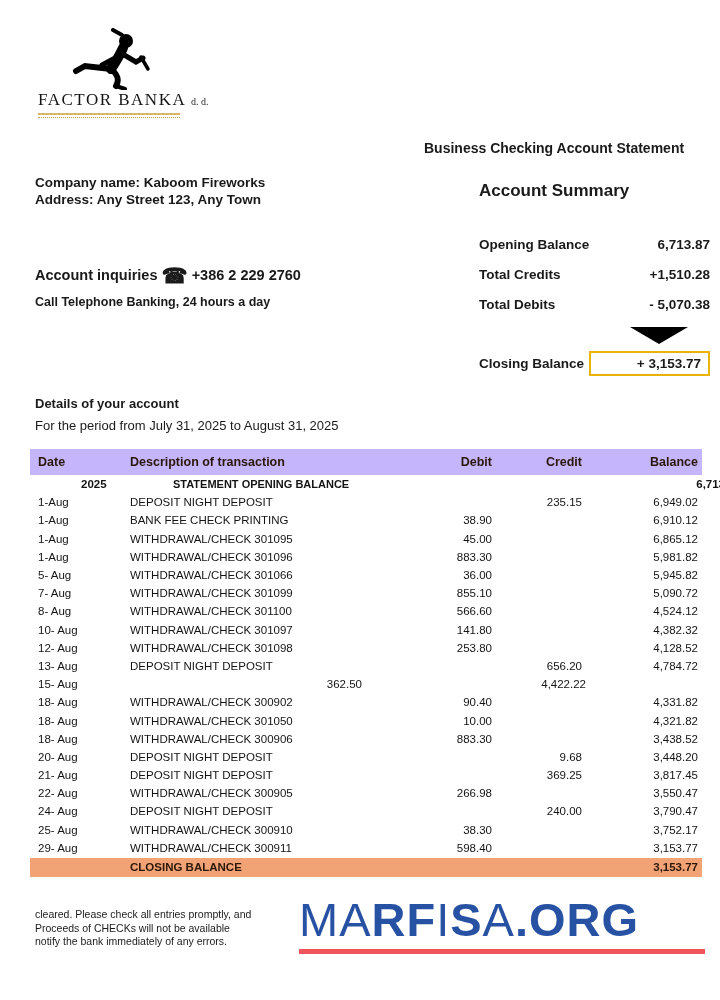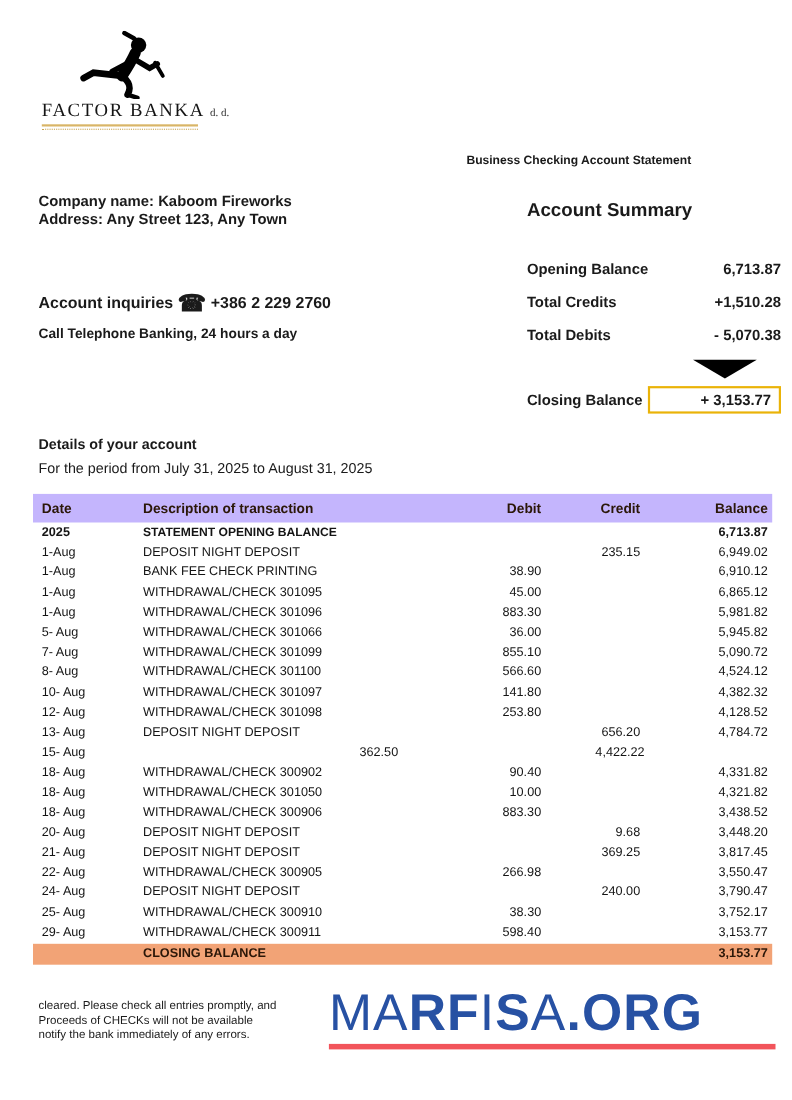--- a/index.html
+++ b/index.html
@@ -9,21 +9,21 @@
   }
   
   .logo-block{position:absolute;left:38px;top:28px;width:142px;}
   .logo-figure{display:block;margin:0 0 0 26px;}
   .brand-line{font-family:"Liberation Serif",serif;font-size:17px;letter-spacing:1.5px;
     color:#141414;white-space:nowrap;}
   .brand-suffix{font-size:10px;letter-spacing:0;color:#2a2a2a;}
   .gold-rule{margin-top:3px;width:142px;border-top:2px solid #D9B567;
     border-bottom:1px dotted #C9A44F;height:2px;}
   
-  .statement-title{position:absolute;left:424px;top:140px;font-size:11px;font-weight:bold;}
+  .statement-title{position:absolute;left:424px;top:140px;font-size:14px;font-weight:bold;}
   .company-block{position:absolute;left:35px;top:174px;font-size:13.5px;font-weight:bold;line-height:17px;}
   .contact-block{position:absolute;left:35px;top:264px;}
   .inquiries-line{font-size:14.5px;font-weight:bold;white-space:nowrap;}
   .phone-glyph{font-size:21px;vertical-align:-3px;padding:0 4px;}
   .telebank-line{font-size:12.5px;font-weight:bold;margin-top:7px;}
   
   .summary{position:absolute;left:479px;top:181px;width:231px;}
   .summary-title{font-size:17px;font-weight:bold;margin-bottom:36px;}
   .summary-row{display:flex;justify-content:space-between;font-size:13.5px;
     font-weight:bold;margin-bottom:15px;text-align:center;}
@@ -39,21 +39,21 @@
   .details-period{position:absolute;left:35px;top:418px;font-size:13px;}
   
   .txn-table{position:absolute;left:30px;top:449px;width:672px;}
   .grid-row{display:grid;grid-template-columns:100px 240px 130px 90px 112px;align-items:center;}
   .thead{background:#c4b5fd;height:26px;font-size:12.5px;font-weight:bold;color:#2B1708;}
   .c-date{padding-left:8px;text-align:left;}
   .c-desc{text-align:left;}
   .c-debit,.c-credit{text-align:right;padding-right:8px;}
   .c-balance{text-align:right;padding-right:4px;}
   .tbody .grid-row{height:18.2px;font-size:11.5px;color:#141414;}
-  .tbody .grid-row.bold{font-weight:bold;}
+  .tbody .grid-row.bold{font-weight:bold;margin-left:43px;}
   .tbody .grid-row.bold .c-desc{font-size:11px;}
   .closing-row{background:#F2A376;height:19px;font-size:11.5px;font-weight:bold;color:#2B1708;margin-top:1px;}
   
   .footer-notice{position:absolute;left:35px;top:908px;font-size:10.5px;line-height:13.5px;color:#1b1b1b;}
   .watermark{position:absolute;left:299px;top:894px;width:408px;}
   .watermark-text{font-size:47px;letter-spacing:1px;line-height:52px;white-space:nowrap;}
   .watermark-text span{font-weight:700;}
   .watermark-text span.lt{font-weight:400;}
   .watermark-rule{height:5px;width:406px;margin-top:3px;}
 </style>

